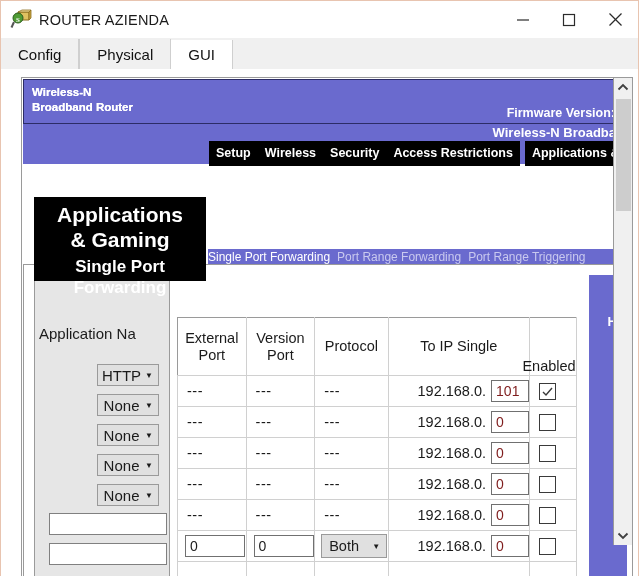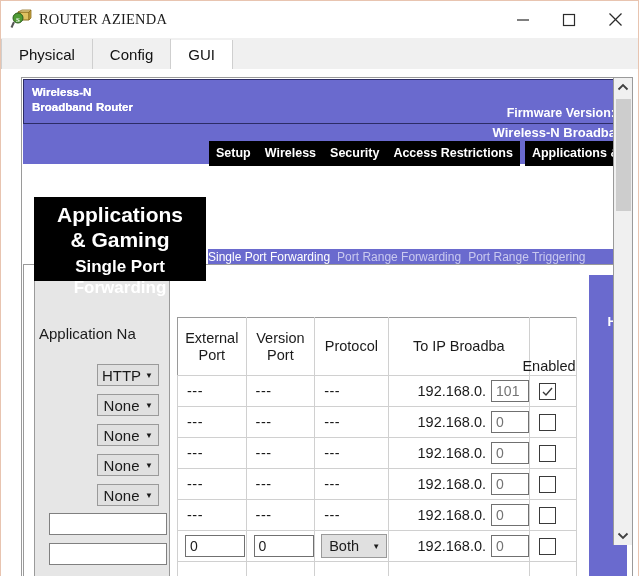--- a/index.html
+++ b/index.html
@@ -21,21 +21,20 @@
     background:#ffffff;
     display:flex;align-items:center;
   }
   .app-icon{
     width:22px;height:22px;margin-left:9px;margin-right:7px;
     position:relative;flex:0 0 auto;
   }
   .title-text{
     font-size:14.5px;color:#1b1b1b;letter-spacing:.2px;
     white-space:nowrap;
-    font-family:Liberation Serif, serif;
   }
   .wbtns{margin-left:auto;display:flex;height:37px;}
   .wbtn{
     width:46px;height:37px;display:flex;align-items:center;justify-content:center;
     color:#2b2b2b;
   }
   .wbtn svg{display:block;}
 
   
   .tabstrip{
@@ -236,21 +235,21 @@
   .c-ext{width:78px;}
   .c-int{width:78px;}
   .c-pro{width:78px;}
   .c-ip{width:108px;}
   .c-en{width:58px;}
   .dash{padding-left:9px;color:#1b1b1b;letter-spacing:.5px;}
   .ipwrap{display:flex;align-items:center;padding-left:7px;gap:5px;margin-left:22px;}
   .ipin{
     width:38px;height:22px;box-sizing:border-box;
     border:1px solid #707070;background:#ffffff;
-    font-size:14px;color:#737373;
+    font-size:14px;color:#7f1d1d;
     display:flex;align-items:center;padding-left:4px;
   }
   .chkwrap{display:flex;align-items:center;justify-content:flex-start;padding-left:9px;}
   .chk{
     width:17px;height:17px;box-sizing:border-box;
     border:1px solid #3a3a3a;background:#ffffff;
     display:flex;align-items:center;justify-content:center;
   }
   .chk svg{display:block;}
   .portin{
@@ -298,25 +297,25 @@
       <div class="wbtn">
         <svg width="15" height="15" viewBox="0 0 15 15">
             <line x1="1.5" y1="1.5" x2="13.5" y2="13.5" stroke="#2b2b2b" stroke-width="1.2"></line>
             <line x1="13.5" y1="1.5" x2="1.5" y2="13.5" stroke="#2b2b2b" stroke-width="1.2"></line>
           </svg>
       </div>
     </div>
   </div>
 
   <div class="tabstrip">
+    <div class="tab">
+      <span>Config</span>
+    </div>
     <div class="tab first">
       <span>Physical</span>
-    </div>
-    <div class="tab">
-      <span>Config</span>
     </div>
     <div class="tab active">
       <span>GUI</span>
     </div>
   </div>
 
   <div class="guipane">
     <div class="guiframe">
 
       <div class="router">
@@ -405,21 +404,21 @@
             <th class="c-ext">
               <div style="white-space:pre-line;">External Port</div>
             </th>
             <th class="c-int">
               <div style="white-space:pre-line;">Version Port</div>
             </th>
             <th class="c-pro">
               <div>Protocol</div>
             </th>
             <th class="c-ip">
-              <div>To IP Broadba</div>
+              <div>To IP Single</div>
             </th>
             <th class="c-en">
               <div style="margin-left:-8px;margin-top:40px;">Enabled</div>
             </th>
           </tr>
 
           <tr>
             <td>
                   <div class="dash">---</div>
                 </td>

